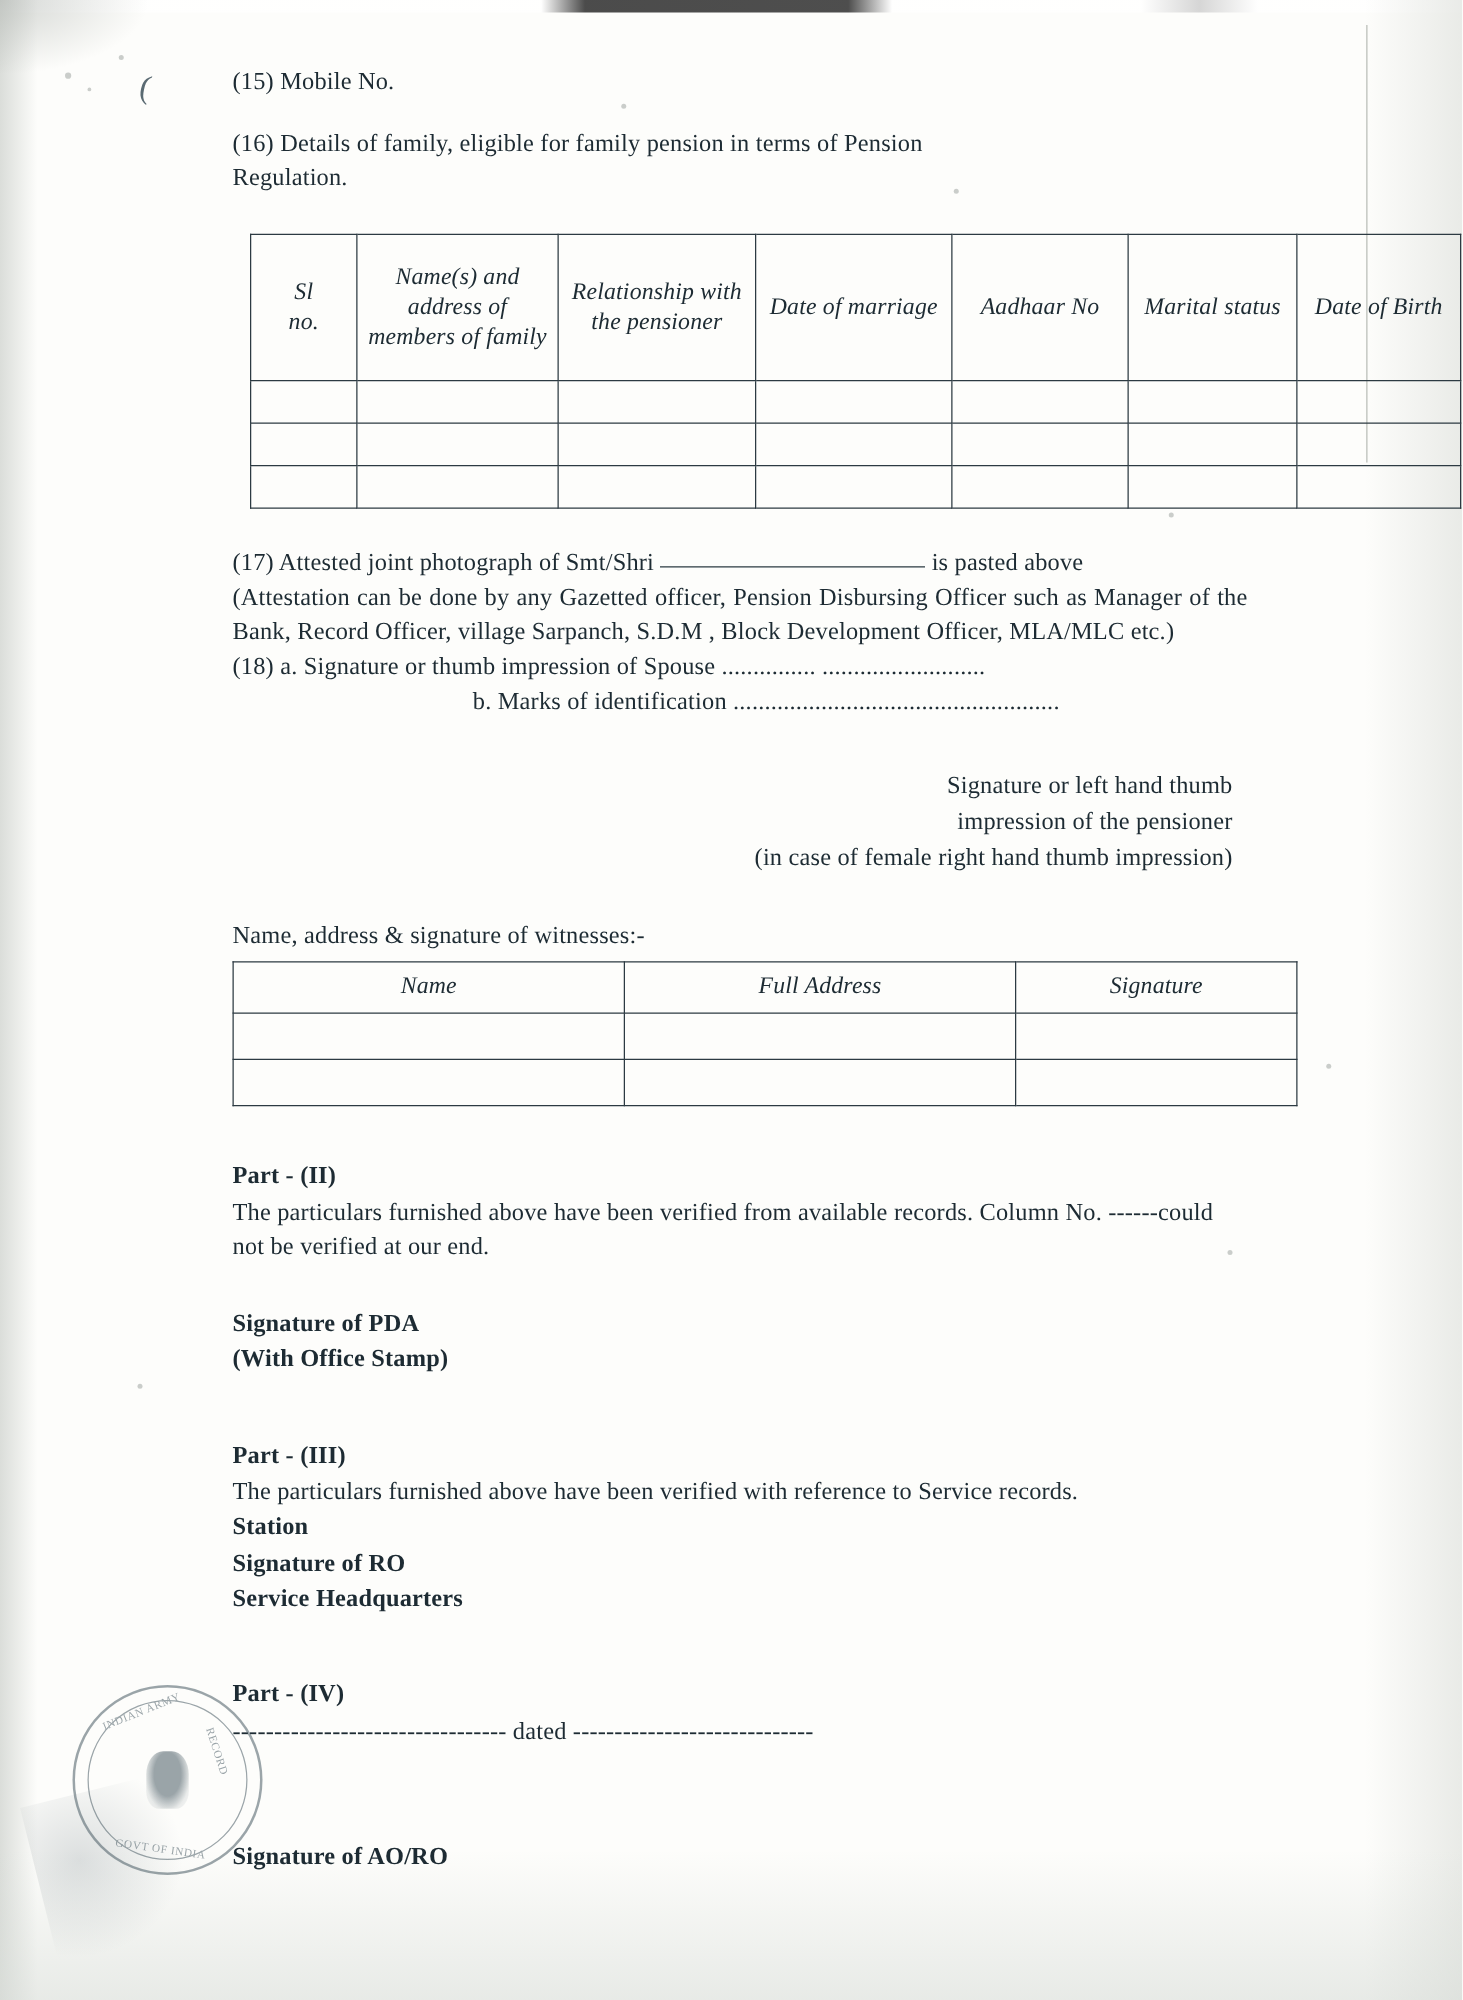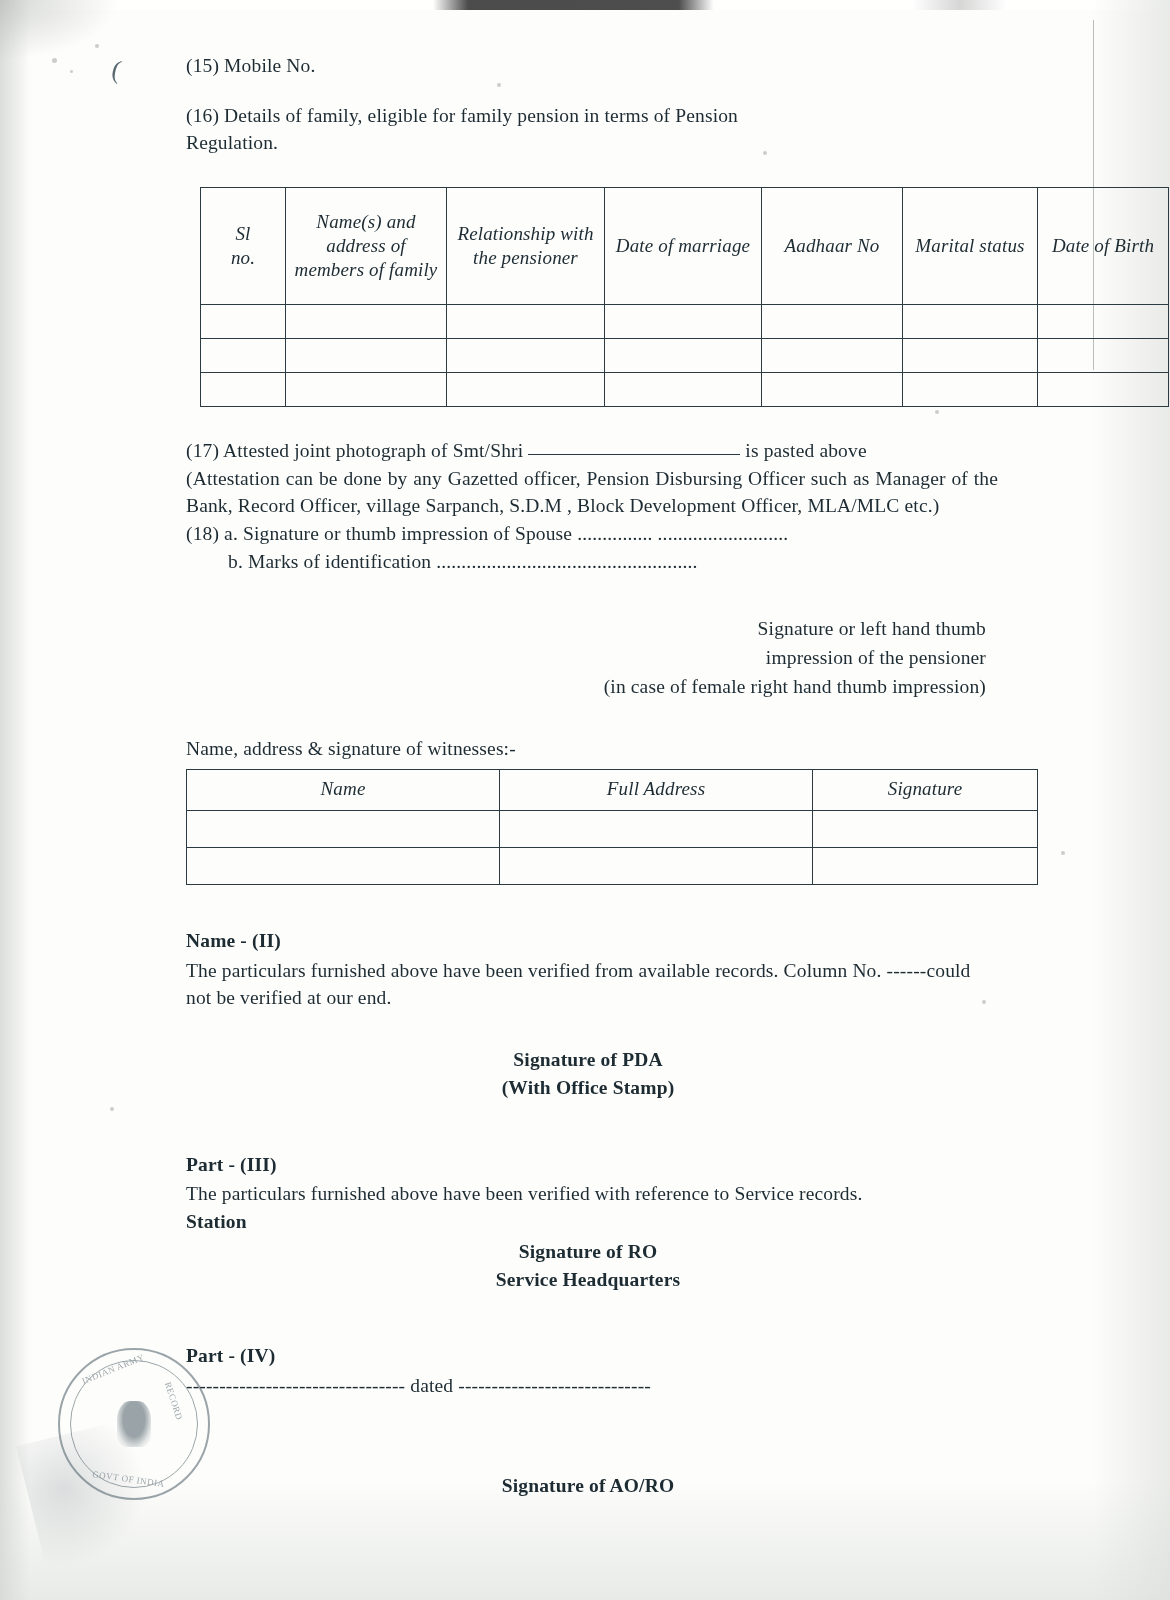--- a/index.html
+++ b/index.html
@@ -77,21 +77,21 @@
     top: 52px;
     width: 812px;
     font-size: 19.5px;
     line-height: 1.42;
     letter-spacing: .15px;
   }
   .line { margin: 0 0 16px 0; }
   .tight { margin-bottom: 2px; }
   .mobile-line { margin-bottom: 22px; }
   .para { margin: 0; }
-  .indent-b { padding-left: 42px; }
+  .indent-b { padding-left: 42px; text-align: center; }
 
   table.grid {
     border-collapse: collapse;
     width: 100%;
     table-layout: fixed;
     font-style: italic;
   }
   table.grid th, table.grid td {
     border: 1px solid #2c3a42;
     padding: 4px 6px;
@@ -135,21 +135,21 @@
     font-size: 19px;
   }
   .witness-table td { height: 28px; }
 
   .part-head {
     font-weight: bold;
     margin: 0 0 2px 0;
     font-size: 19.5px;
   }
   .right-bold {
-    text-align: center;
+    text-align: left;
     font-weight: bold;
     line-height: 1.45;
     padding-right: 8px;
   }
   .gap-48 { height: 48px; }
 
   
   .stamp {
     position: absolute;
     left: 58px;
@@ -306,21 +306,21 @@
           </tr>
           <tr>
             <td></td>
             <td></td>
             <td></td>
           </tr>
         </tbody>
       </table>
     </div>
 
-    <p class="part-head">Name - (II)</p>
+    <p class="part-head">Part - (II)</p>
     <p class="para">The particulars furnished above have been verified from available records.  Column No. ------could not be verified at our end.</p>
     <div class="right-bold" style="margin-top:34px;">
       <div>Signature of PDA</div>
       <div>(With Office Stamp)</div>
     </div>
 
     <div class="gap-48"></div>
 
     <p class="part-head">Part - (III)</p>
     <p class="para">The particulars furnished above have been verified with reference to Service records.</p>

